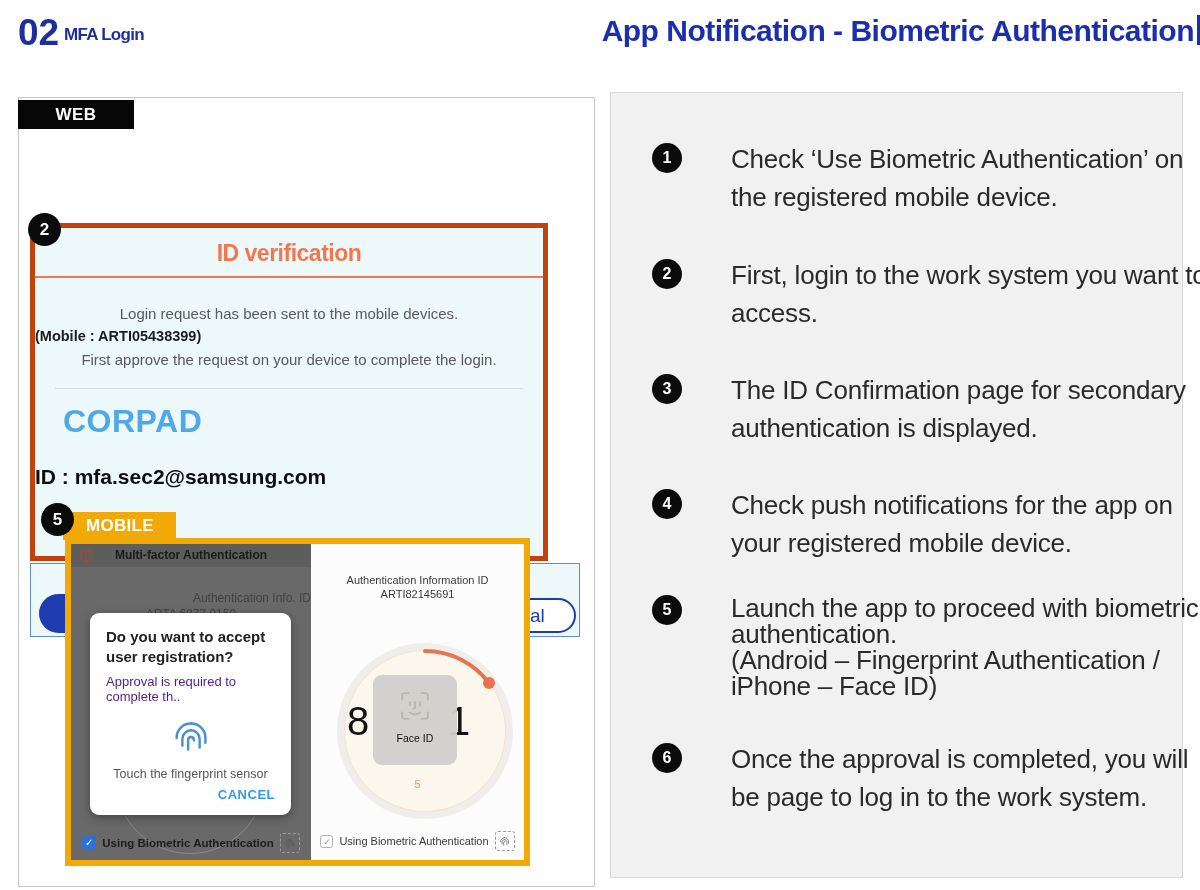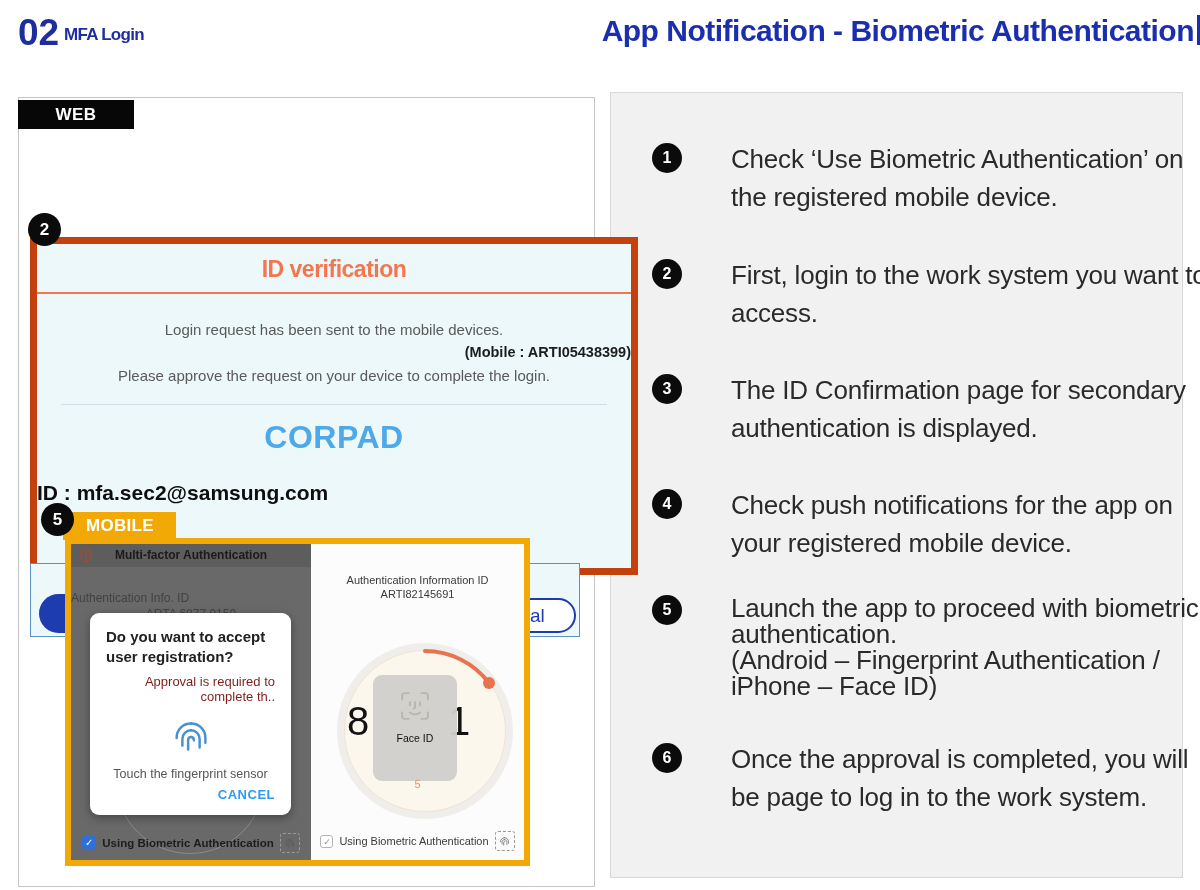--- a/index.html
+++ b/index.html
@@ -15,68 +15,68 @@
   .title-caret { display:inline-block; width:3px; height:30px; background:#1b2fae; vertical-align:-4px; margin-left:3px; }
 
   
   .web-panel { position:absolute; left:18px; top:97px; width:577px; height:790px; background:#ffffff; border:1px solid #c6c6c6; }
   .web-tag { position:absolute; left:18px; top:100px; width:116px; height:29px; background:#070707; color:#ffffff; font-size:17px; font-weight:bold; display:flex; align-items:center; justify-content:center; letter-spacing:0.5px; z-index:4; }
 
   .num-badge { position:absolute; width:33px; height:33px; background:#0b0b0b; color:#ffffff; border-radius:50%; display:flex; align-items:center; justify-content:center; font-size:17px; font-weight:bold; z-index:6; }
   .badge-2 { left:28px; top:213px; }
   .badge-5 { left:41px; top:503px; }
 
-  .id-dialog { position:absolute; left:30px; top:237px; width:608px; height:338px; background:#ecf8fa; border:7px solid #c2410c; z-index:1; }
+  .id-dialog { position:absolute; left:30px; top:223px; width:518px; height:338px; background:#ecf8fa; border:5px solid #c2410c; z-index:1; }
   .id-dialog-title { margin-top:12px; text-align:center; font-size:23px; font-weight:600; color:#f4764e; letter-spacing:-0.5px; }
   .id-dialog-rule { margin-top:9px; border-bottom:2px solid #f4764e; }
   .id-line1, .id-line3 { text-align:center; font-size:15px; color:#5a5a5a; line-height:23px; }
   .id-line1 { margin-top:24px; }
-  .id-line2 { text-align:right; font-size:14.5px; font-weight:bold; color:#1c1c1c; line-height:23px; }
+  .id-line2 { text-align:left; font-size:14.5px; font-weight:bold; color:#1c1c1c; line-height:23px; }
   .id-divider { width:92%; margin:17px auto 0; border-top:1px solid #d3dde2; }
-  .id-brand { margin-top:14px; text-align:center; font-size:32px; font-weight:bold; color:#4fa8e8; letter-spacing:0.5px; }
+  .id-brand { margin-top:14px; text-align:left; font-size:32px; font-weight:bold; color:#4fa8e8; letter-spacing:0.5px;padding-left:28px; }
   .id-userid { margin-top:25px; text-align:left; font-size:21px; font-weight:bold; color:#0e0e0e; }
 
   .actions-box { position:absolute; left:30px; top:563px; width:550px; height:74px; background:#ecf8fa; border:1px solid #5c8fc7; z-index:1; }
   .btn-primary { position:absolute; left:8px; top:30px; width:150px; height:39px; background:#1d3cb0; border-radius:20px; }
   .btn-secondary { position:absolute; left:425px; top:34px; width:120px; height:35px; background:#ffffff; border:2px solid #1d3cb0; border-radius:18px; color:#1d3cb0; font-size:19px; padding-left:72px; line-height:31px; }
 
   .mobile-tag { position:absolute; left:63px; top:512px; width:113px; height:28px; background:#f2a805; color:#ffffff; font-size:17px; font-weight:bold; display:flex; align-items:center; padding-left:23px; z-index:4; letter-spacing:0.3px; }
 
   .phones-box { position:absolute; left:65px; top:538px; width:465px; height:328px; border:6px solid #f2a805; background:#ffffff; display:flex; z-index:3; }
 
   
   .android-phone { position:relative; width:240px; height:100%; background:#696969; overflow:hidden; }
   .android-header { position:relative; height:23px; background:#5d5d5d; }
   .android-header .shield { position:absolute; left:8px; top:4px; }
   .android-title { position:absolute; left:0; top:4px; width:100%; text-align:center; font-size:12px; font-weight:bold; color:#1b1b1b; }
-  .android-info-label { margin-top:24px; text-align:left; font-size:12px; color:#424242; }
+  .android-info-label { margin-top:24px; text-align:right; font-size:12px; color:#424242; }
   .android-info-id { text-align:center; font-size:12px; color:#424242; margin-top:2px; }
   .dim-ring { position:absolute; left:44px; top:160px; width:150px; height:150px; border-radius:50%; border:1px solid rgba(255,255,255,0.22); }
   .android-dialog { position:absolute; left:19px; top:69px; width:201px; height:202px; background:#ffffff; border-radius:9px; box-shadow:0 3px 10px rgba(0,0,0,0.35); padding:14px 16px 0 16px; }
   .android-dialog-title { font-size:15px; font-weight:bold; color:#212121; line-height:20px; }
-  .android-dialog-sub { margin-top:7px; font-size:13px; color:#7f1d1d;text-align:right; }
+  .android-dialog-sub { margin-top:7px; font-size:13px; color:#4c1d95; }
   .android-fp { text-align:center; margin-top:10px; }
   .android-hint { text-align:center; font-size:12.5px; color:#555555; margin-top:3px; }
   .android-cancel { position:absolute; right:16px; bottom:13px; font-size:13px; font-weight:bold; color:#2e9cf0; letter-spacing:0.5px; }
   .android-footer { position:absolute; left:0; bottom:7px; width:100%; display:flex; align-items:center; justify-content:center; gap:6px; }
   .cb-filled { width:14px; height:14px; background:#2f6fd6; border-radius:3px; color:#fff; font-size:10px; line-height:14px; text-align:center; }
   .android-footer-label { font-size:11.5px; font-weight:bold; color:#1d1d1d; }
   .fp-mini-box { width:20px; height:20px; border:1px dashed #9a9a9a; border-radius:3px; display:flex; align-items:center; justify-content:center; }
 
   
   .iphone { position:relative; width:213px; height:100%; background:#fcfcfc; overflow:hidden; }
   .iphone-info-label { margin-top:30px; text-align:center; font-size:11px; color:#3a3a3a; }
   .iphone-info-id { text-align:center; font-size:11px; color:#3a3a3a; margin-top:2px; }
   .ring-outer { position:absolute; left:26px; top:99px; width:176px; height:176px; border-radius:50%; background:#f0eeea; }
   .ring-inner { position:absolute; left:7px; top:7px; width:162px; height:162px; border-radius:50%; background:#fbf7ec; border:1px solid #f0e3d2; }
   .arc-svg { position:absolute; left:0; top:0; }
   .digit { position:absolute; font-size:40px; color:#121212; }
   .digit-left { left:36px; top:155px; }
   .digit-right { left:137px; top:155px; }
-  .faceid-overlay { position:absolute; left:62px; top:131px; width:84px; height:106px; background:rgba(209,207,203,0.96); border-radius:9px; text-align:center; }
+  .faceid-overlay { position:absolute; left:62px; top:131px; width:84px; height:90px; background:rgba(209,207,203,0.96); border-radius:9px; text-align:center; }
   .faceid-overlay svg { margin-top:13px; }
   .faceid-label { font-size:10.5px; color:#111; margin-top:4px; }
   .countdown { position:absolute; left:0; top:234px; width:100%; text-align:center; font-size:11px; color:#e8936b; }
   .iphone-footer { position:absolute; left:0; bottom:9px; width:100%; display:flex; align-items:center; justify-content:center; gap:6px; }
   .cb-outline { width:13px; height:13px; background:#fff; border:1px solid #b3b3b3; border-radius:3px; color:#8a8a8a; font-size:9px; line-height:12px; text-align:center; }
   .iphone-footer-label { font-size:11px; color:#3a3a3a; }
 
   
   .steps-panel { position:absolute; left:610px; top:92px; width:573px; height:786px; background:#f1f1f1; border:1px solid #d8d8d8; }
   .step { position:absolute; }
@@ -94,21 +94,21 @@
   <div class="page-title"><span>App Notification - Biometric Authentication</span><span class="title-caret"></span></div>
 
   <div class="web-panel"></div>
   <div class="web-tag">WEB</div>
 
   <div class="id-dialog">
     <div class="id-dialog-title">ID verification</div>
     <div class="id-dialog-rule"></div>
     <div class="id-line1">Login request has been sent to the mobile devices.</div>
     <div class="id-line2">(Mobile : ARTI05438399)</div>
-    <div class="id-line3">Please approve the request on your device to complete the login.</div>
+    <div class="id-line3">First approve the request on your device to complete the login.</div>
     <div class="id-divider"></div>
     <div class="id-brand">CORPAD</div>
     <div class="id-userid">ID : mfa.sec2@samsung.com</div>
   </div>
   <div class="num-badge badge-2">2</div>
 
   <div class="actions-box">
     <div class="btn-primary"></div>
     <div class="btn-secondary">al</div>
   </div>

